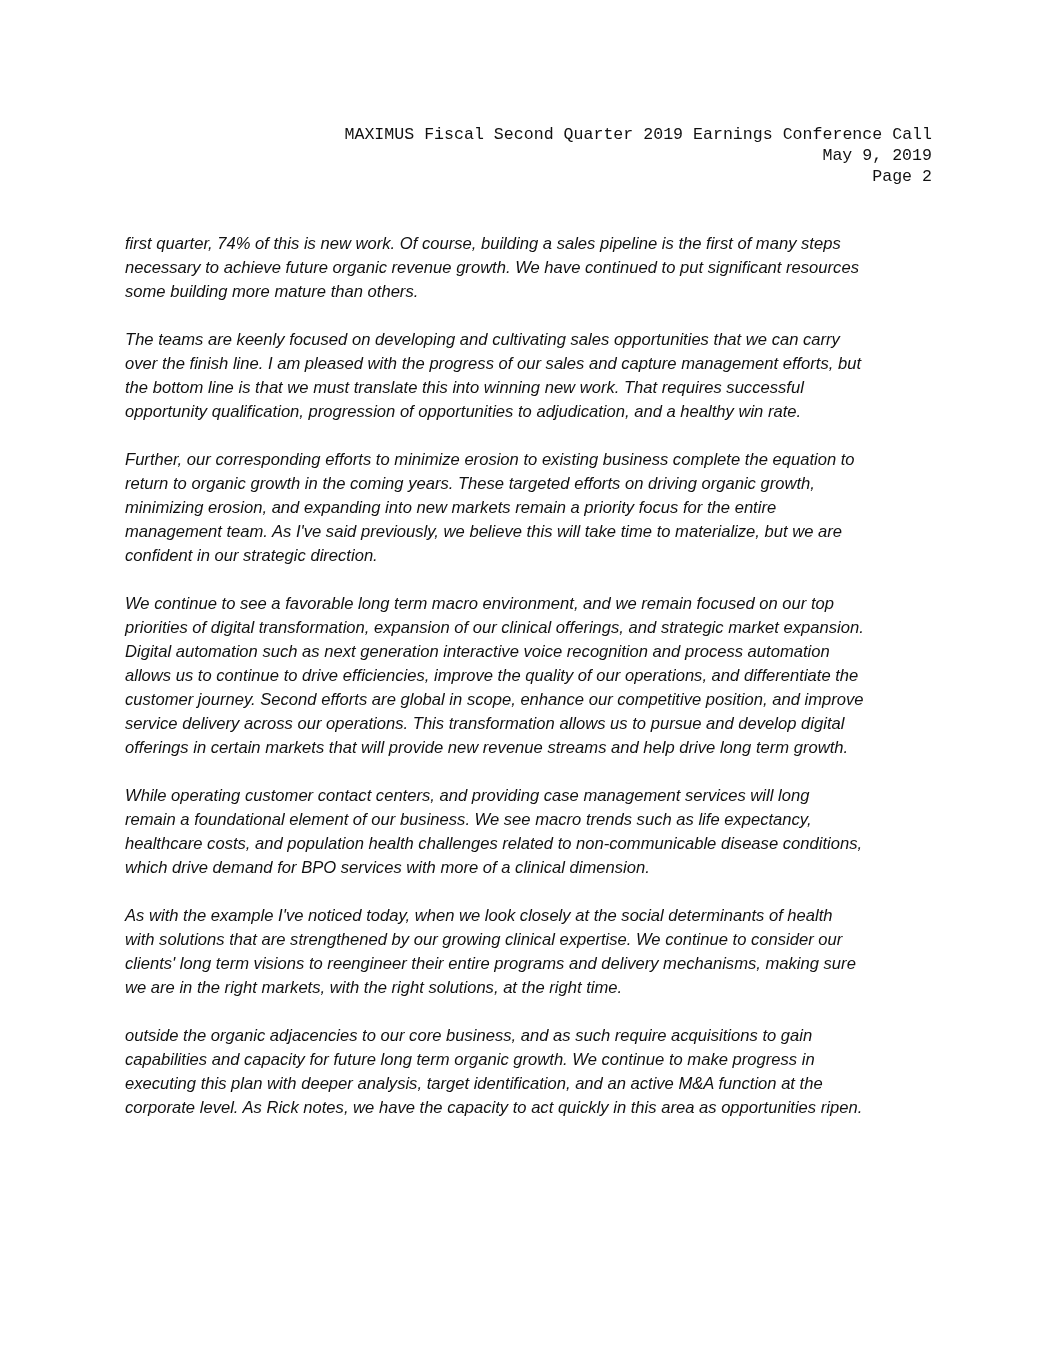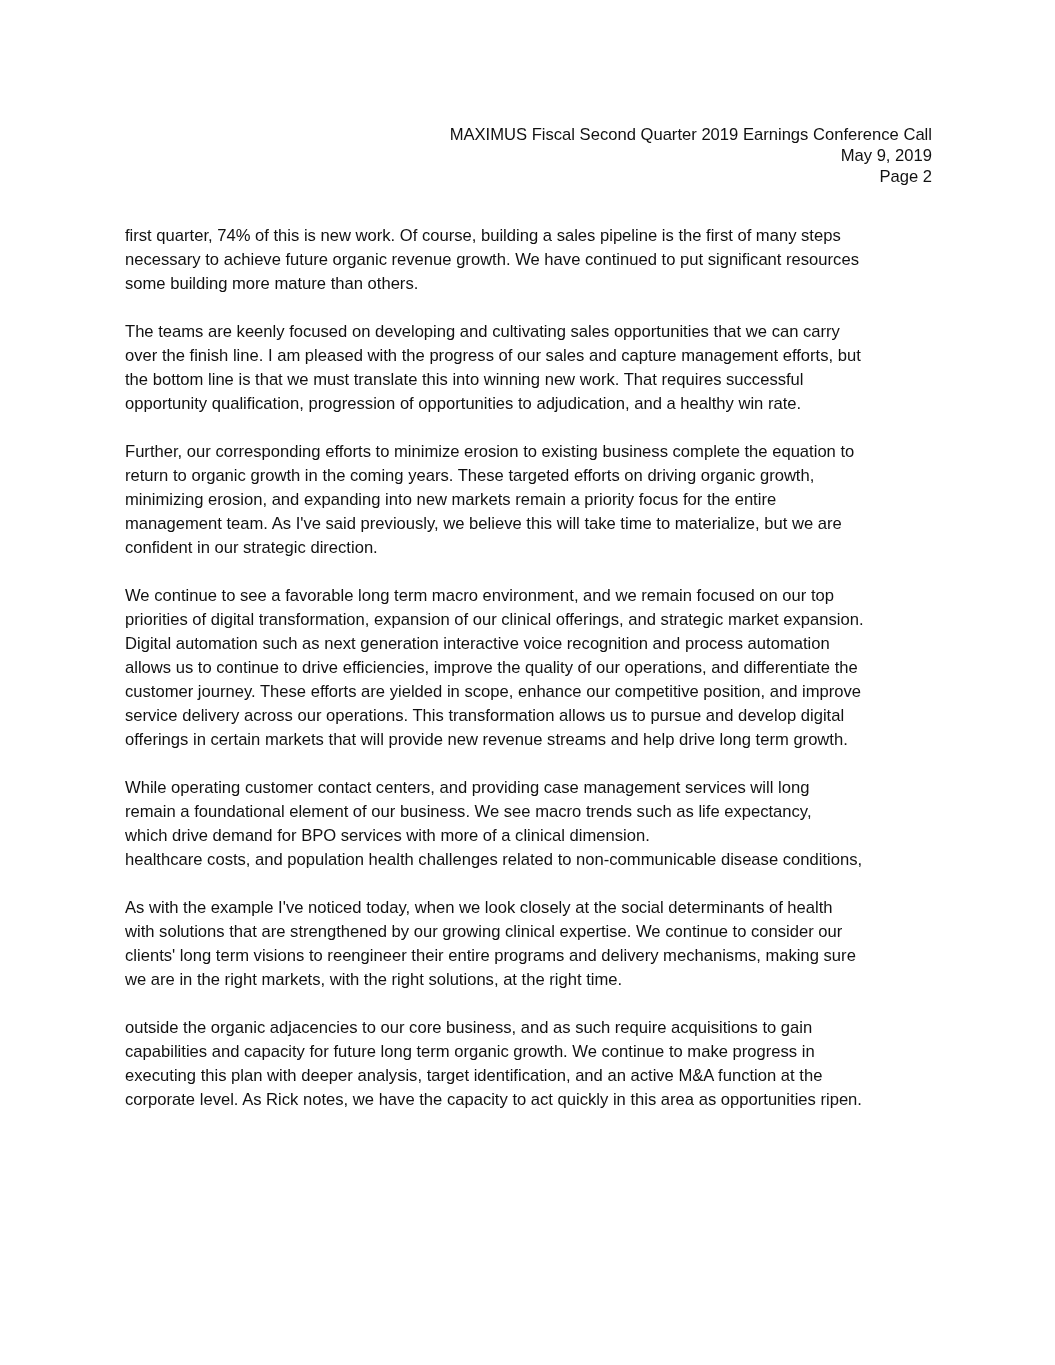--- a/index.html
+++ b/index.html
@@ -23,35 +23,37 @@
       height: 1365px;
       background: #ffffff;
     }
     .header {
       position: absolute;
       right: 123px;
       top: 124px;
       text-align: right;
       font-size: 16.6px;
       line-height: 21px;
+      font-family: Liberation Mono, monospace;
     }
     .header .hline {
       display: block;
       white-space: nowrap;
     }
     .body-text {
       position: absolute;
       left: 125px;
       top: 216px;
       width: 820px;
       font-size: 16.6px;
       line-height: 24px;
     }
     .para {
-      margin: 8px 0 24px 0;
+      margin: 16px 0 24px 0;
+      font-style: italic;
     }
     .para .line {
       display: block;
       white-space: nowrap;
     }
   </style>
 </head>
 <body>
 
 <div class="page">
@@ -83,30 +85,30 @@
       <span class="line">minimizing erosion, and expanding into new markets remain a priority focus for the entire</span>
       <span class="line">management team. As I've said previously, we believe this will take time to materialize, but we are</span>
       <span class="line">confident in our strategic direction.</span>
     </p>
 
     <p class="para">
       <span class="line">We continue to see a favorable long term macro environment, and we remain focused on our top</span>
       <span class="line">priorities of digital transformation, expansion of our clinical offerings, and strategic market expansion.</span>
       <span class="line">Digital automation such as next generation interactive voice recognition and process automation</span>
       <span class="line">allows us to continue to drive efficiencies, improve the quality of our operations, and differentiate the</span>
-      <span class="line">customer journey. These efforts are yielded in scope, enhance our competitive position, and improve</span>
+      <span class="line">customer journey. Second efforts are global in scope, enhance our competitive position, and improve</span>
       <span class="line">service delivery across our operations. This transformation allows us to pursue and develop digital</span>
       <span class="line">offerings in certain markets that will provide new revenue streams and help drive long term growth.</span>
     </p>
 
     <p class="para">
       <span class="line">While operating customer contact centers, and providing case management services will long</span>
       <span class="line">remain a foundational element of our business. We see macro trends such as life expectancy,</span>
+      <span class="line">healthcare costs, and population health challenges related to non-communicable disease conditions,</span>
       <span class="line">which drive demand for BPO services with more of a clinical dimension.</span>
-      <span class="line">healthcare costs, and population health challenges related to non-communicable disease conditions,</span>
     </p>
 
     <p class="para">
       <span class="line">As with the example I've noticed today, when we look closely at the social determinants of health</span>
       <span class="line">with solutions that are strengthened by our growing clinical expertise. We continue to consider our</span>
       <span class="line">clients' long term visions to reengineer their entire programs and delivery mechanisms, making sure</span>
       <span class="line">we are in the right markets, with the right solutions, at the right time.</span>
     </p>
 
     <p class="para">

